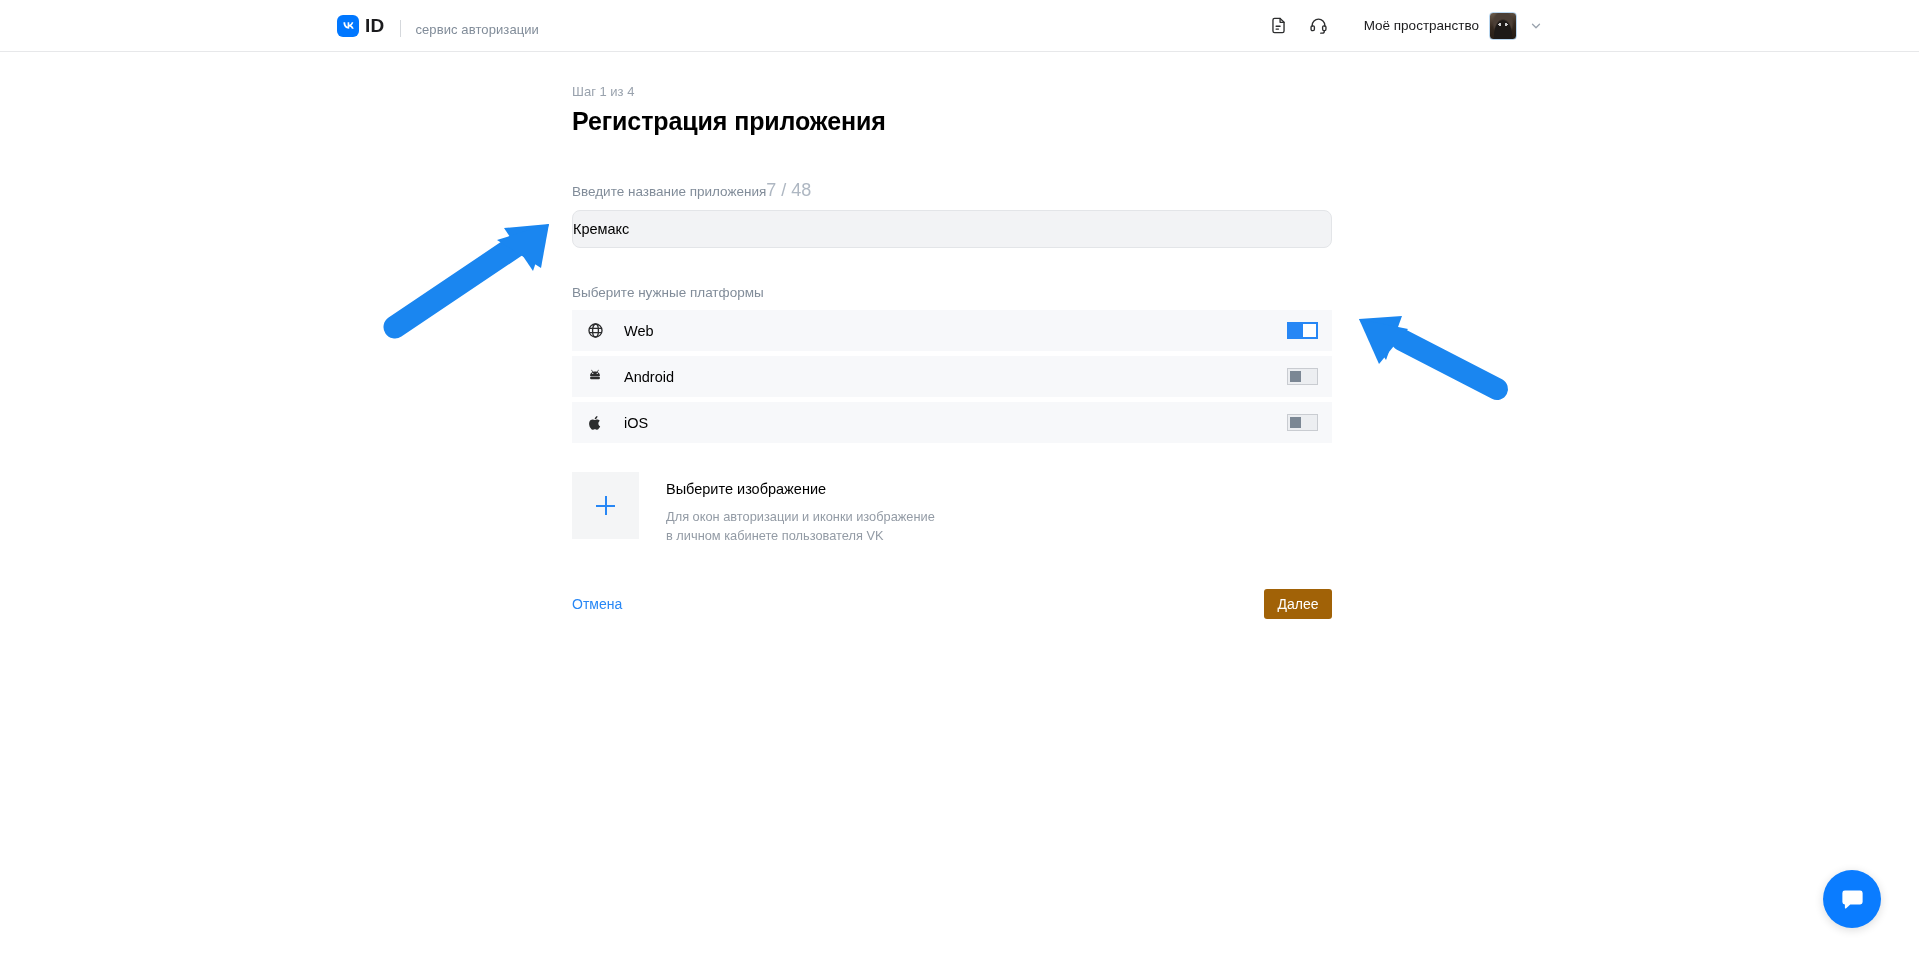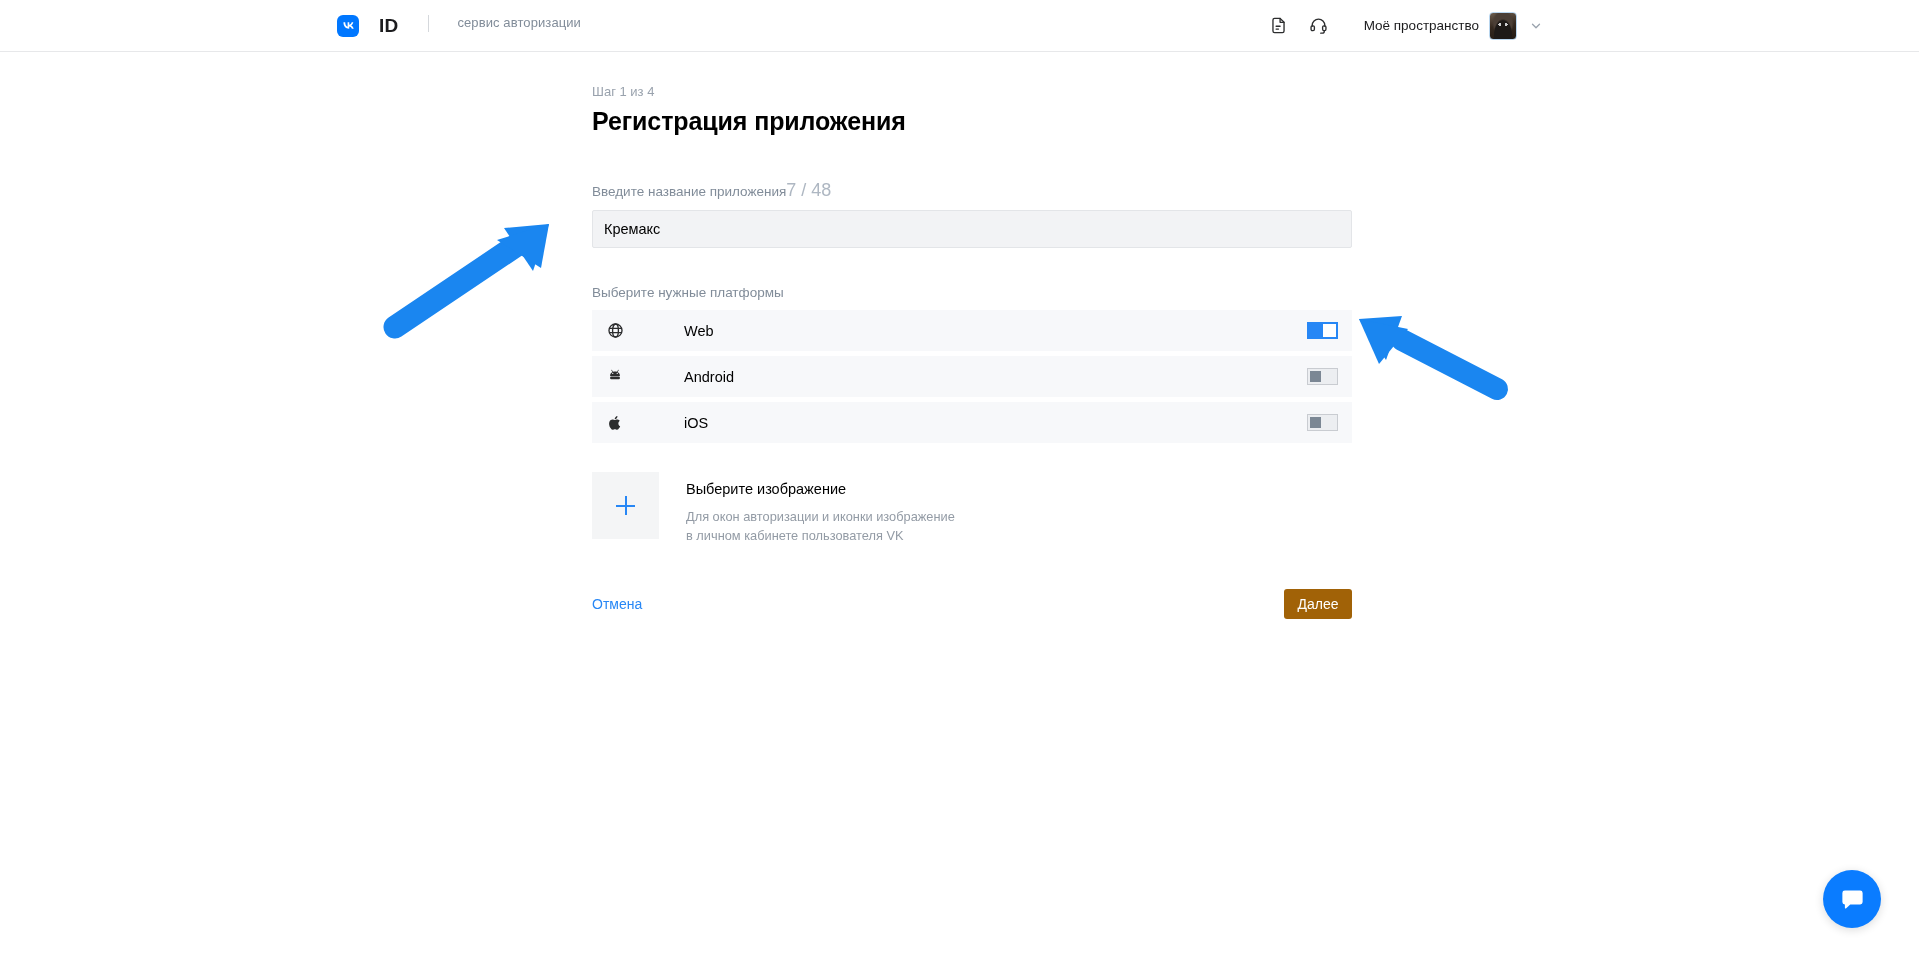--- a/index.html
+++ b/index.html
@@ -23,23 +23,23 @@
     width: 100%;
     background: #ffffff;
     border-bottom: 1px solid #e7e8ea;
     display: flex;
     align-items: center;
     position: relative;
   }
 
   .header-left {
     display: flex;
-    align-items: flex-start;
+    align-items: flex-end;
     margin-left: 337px;
-    gap: 14px;
+    gap: 0;
   }
 
   .vk-badge {
     width: 22px;
     height: 22px;
     border-radius: 6px;
     background: #0077ff;
     display: flex;
     align-items: center;
     justify-content: center;
@@ -112,21 +112,21 @@
     margin-left: 12px;
     color: #99a2ad;
     display: flex;
     align-items: center;
     cursor: pointer;
   }
 
   
   .form-wrap {
     position: absolute;
-    left: 592px;
+    left: 572px;
     top: 84px;
     width: 760px;
   }
 
   .step-label {
     font-size: 13px;
     color: #99a2ad;
     margin-bottom: 8px;
   }
 
@@ -151,25 +151,25 @@
   .char-counter {
     font-size: 18px;
     color: #aeb7c2;
   }
 
   .text-input {
     width: 760px;
     height: 38px;
     background: #f2f3f5;
     border: 1px solid #e3e5e8;
-    border-radius: 2px;
+    border-radius: 8px;
     font-size: 14.5px;
     font-family: "Liberation Sans", sans-serif;
     color: #000000;
-    padding: 0 11px;
+    padding: 0 0;
     outline: none;
   }
 
   .section-label {
     font-size: 13.5px;
     color: #818c99;
     margin-top: 37px;
     margin-bottom: 10px;
   }
 
@@ -177,21 +177,20 @@
   .platform-list { display: flex; flex-direction: column; gap: 5px; }
 
   .platform-row {
     width: 760px;
     height: 41px;
     background: #f7f8fa;
     display: flex;
     align-items: center;
     padding: 0 14px 0 13px;
     cursor: pointer;
-    gap: 40px;
   }
 
   .plat-icon {
     width: 20px;
     height: 20px;
     display: flex;
     align-items: center;
     justify-content: center;
     color: #2c2d2e;
     flex: 0 0 auto;

